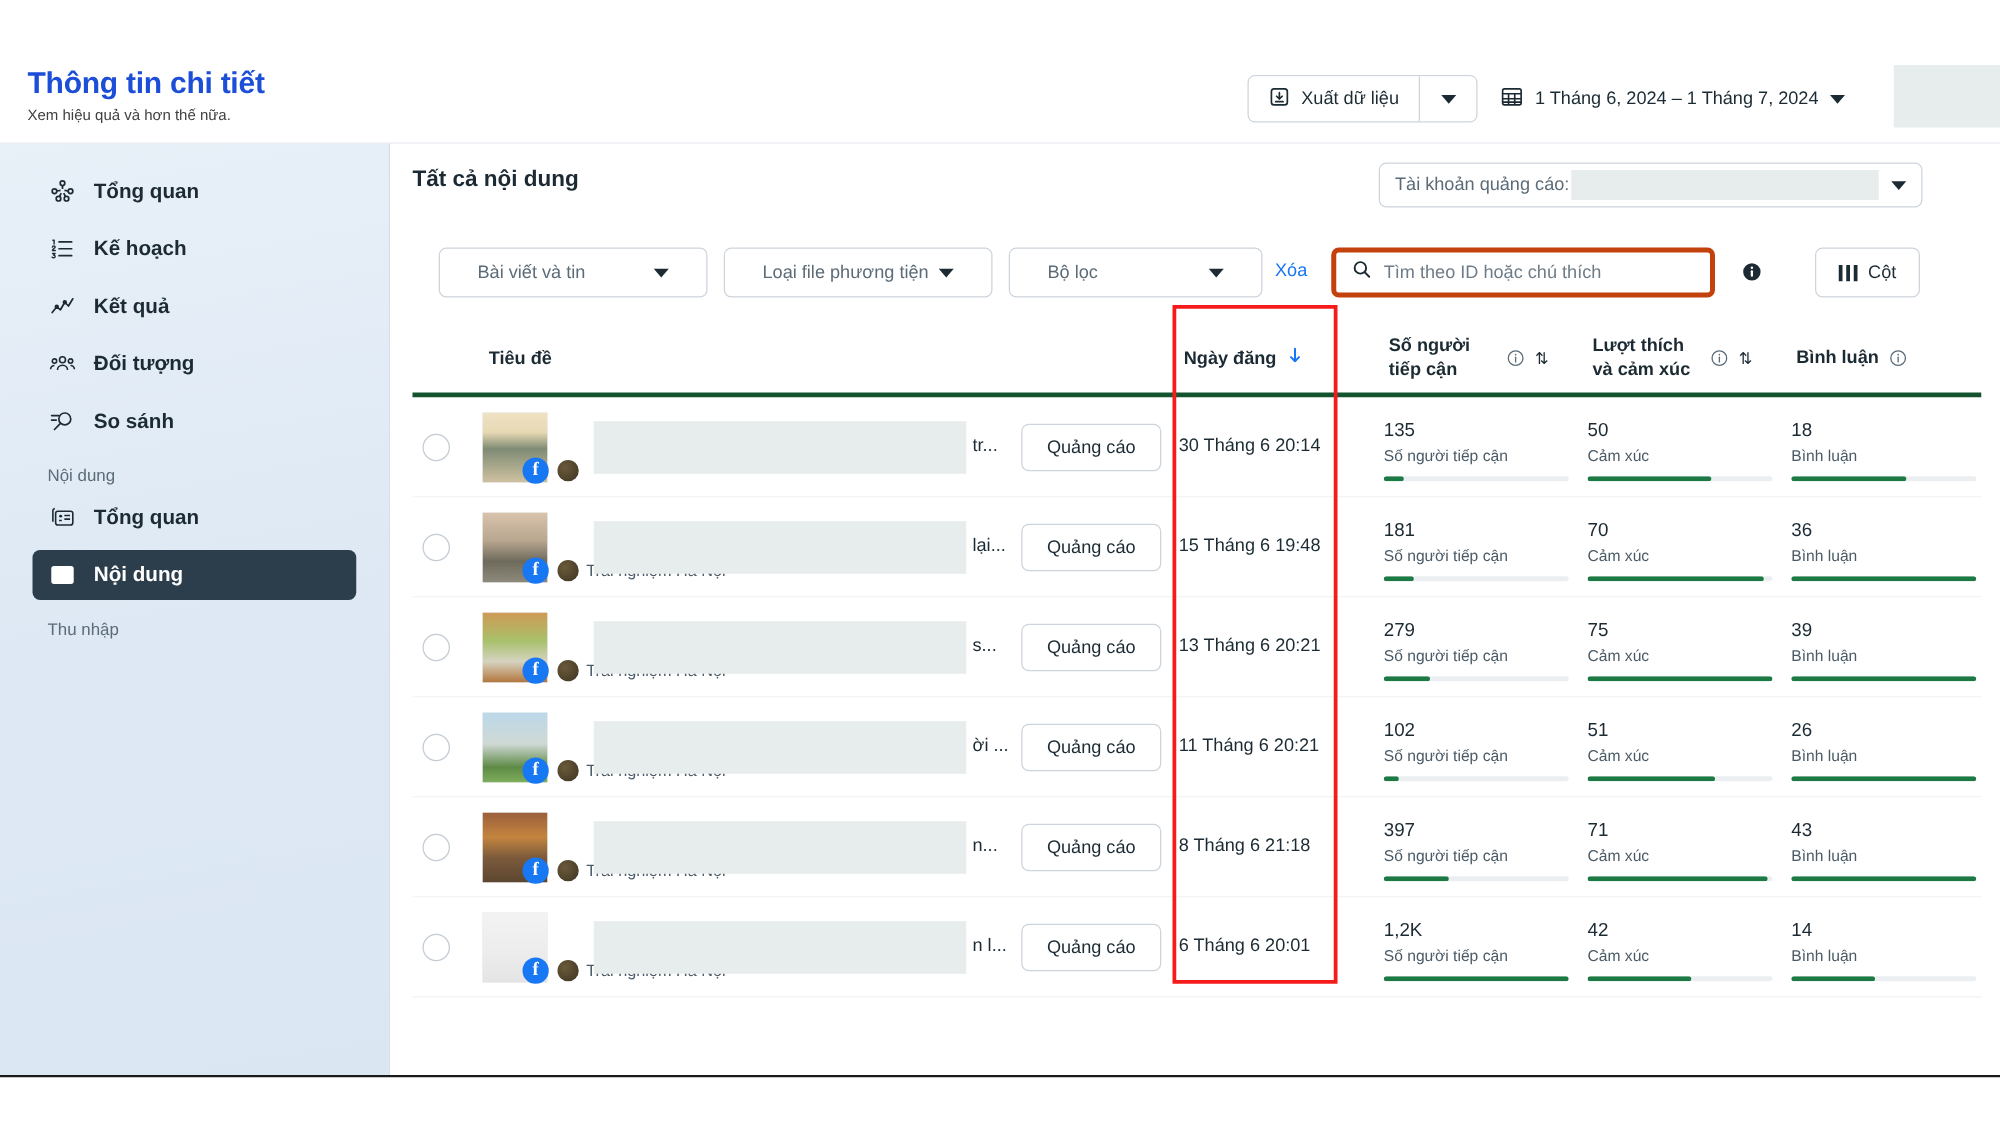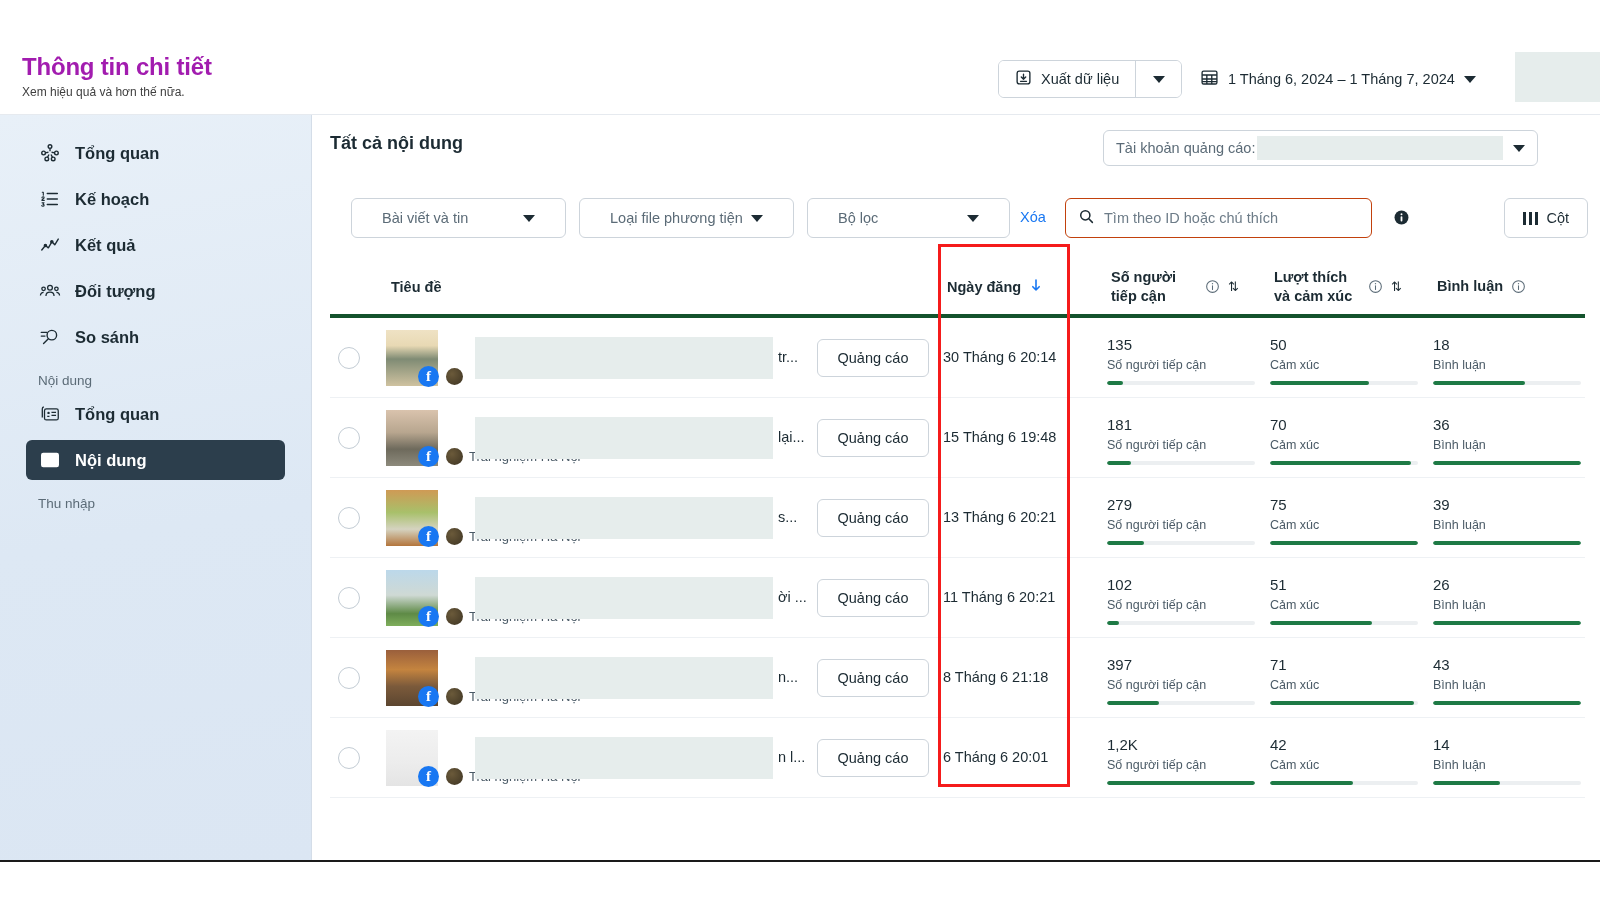--- a/index.html
+++ b/index.html
@@ -19,21 +19,21 @@
 
   
   .page-header {
     position: absolute; left: 0; top: 0;
     width: 1600px; height: 115px;
     background: #ffffff;
     border-bottom: 1px solid #e6eaef;
   }
   .header-title {
     position: absolute; left: 22px; top: 53px;
-    font-size: 24px; font-weight: 700; color: #a21caf;
+    font-size: 24px; font-weight: 700; color: #1d4ed8;
     letter-spacing: -0.2px;
   }
   .header-sub {
     position: absolute; left: 22px; top: 85px;
     font-size: 12px; color: #404040;
   }
   .export-group {
     position: absolute; left: 998px; top: 60px;
     height: 38px; display: flex; align-items: stretch;
     border: 1px solid #cdd4db; border-radius: 6px; background: #fff;
@@ -112,34 +112,34 @@
   .fselect span { font-size: 14.5px; color: #5b6b77; }
   .f1 { left: 21px; width: 215px; }
   .f2 { left: 249px; width: 215px; }
   .f3 { left: 477px; width: 203px; }
   .clear-link {
     position: absolute; left: 690px; top: 11px;
     font-size: 14.5px; color: #1877f2; cursor: pointer;
   }
   .search-box {
     position: absolute; left: 735px; top: 0; width: 307px; height: 40px;
-    border: 1px solid #c2410c; border-radius: 6px; background: #fff;
+    border: 4px solid #c2410c; border-radius: 6px; background: #fff;
     display: flex; align-items: center; padding: 0 12px; gap: 9px;
   }
   .search-box input {
     flex: 1; border: none; outline: none; font-size: 14.5px;
     color: #1c2b33; font-family: inherit; background: transparent;
   }
   .search-box input::placeholder { color: #6d7c88; }
   .info-dot {
     position: absolute; left: 1063px; top: 11px;
     width: 17px; height: 17px; cursor: pointer;
   }
   .cols-btn {
-    position: absolute; left: 1174px; top: 0; width: 84px; height: 40px;
+    position: absolute; left: 1122px; top: 0; width: 84px; height: 40px;
     border: 1px solid #cdd4db; border-radius: 6px; background: #fff;
     display: flex; align-items: center; justify-content: center; gap: 8px;
     font-size: 14.5px; color: #1c2b33; cursor: pointer;
   }
   .cols-bars { display: flex; gap: 2.5px; align-items: flex-end; }
   .cols-bars i { display: block; width: 3.5px; height: 13px; background: #1c2b33; }
 
   
   .table { position: absolute; left: 17px; top: 140px; width: 1255px; }
   .thead {

